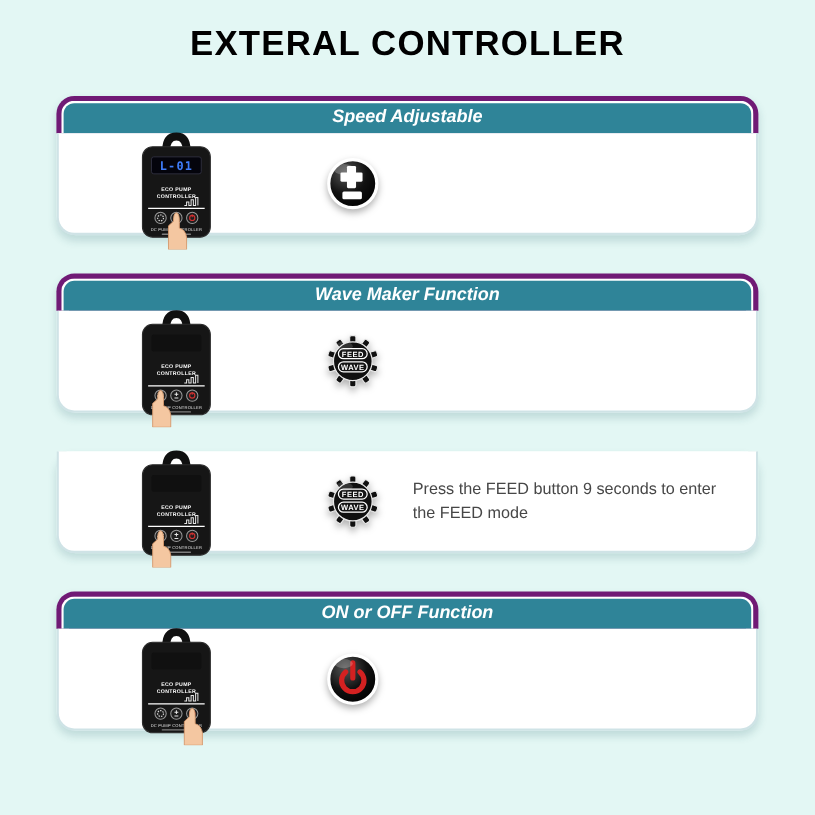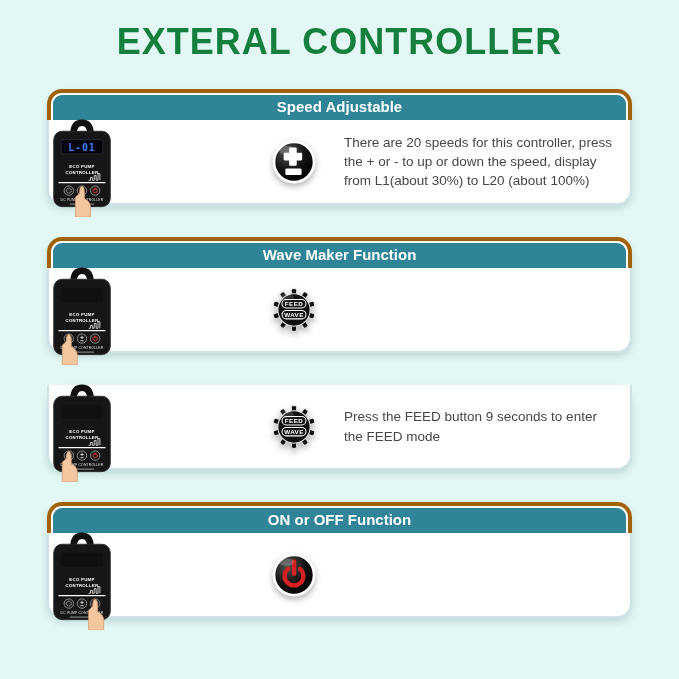--- a/index.html
+++ b/index.html
@@ -4,42 +4,43 @@
 <style>
   * { box-sizing: border-box; margin: 0; padding: 0; }
   html, body {
     width: 679px; height: 679px;
     background: #e3f7f4;
     font-family: "Liberation Sans", sans-serif;
     overflow: hidden;
   }
   .page-title {
     text-align: center;
-    color: #15803d;
-    font-size: 36px;
+    color: #000000;
+    font-size: 29px;
     font-weight: 800;
     letter-spacing: 1px;
     margin: 21px 0 26px 0;
   }
   .sections {
     width: 585px;
     margin: 0 auto;
     display: flex;
     flex-direction: column;
     gap: 32px;
   }
   .card {
     border-radius: 16px;
     box-shadow: 0 4px 7px rgba(25, 90, 100, 0.18);
     background: transparent;
   }
   .card-head {
-    background: #a16207;
+    background: #701a75;
     padding: 4px 4px 0 4px;
     border-radius: 15px 15px 0 0;
+    font-style: italic;
   }
   .card-head-inner {
     background: #2f8498;
     border: 2px solid #ffffff;
     border-bottom: none;
     border-radius: 11px 11px 0 0;
     text-align: center;
     color: #ffffff;
     font-weight: bold;
     font-size: 15px;
@@ -51,20 +52,21 @@
     border-top: none;
     border-radius: 0 0 15px 15px;
     height: 85px;
     display: flex;
     align-items: flex-start;
     overflow: visible;
   }
   .device-col {
     width: 195px;
     display: flex;
+    justify-content: center;
     overflow: visible;
     flex: none;
   }
   .device-col svg { margin-top: -1px; }
   .icon-col {
     width: 100px;
     flex: none;
     display: flex;
     justify-content: center;
     align-items: center;
@@ -137,21 +139,20 @@
                 <stop offset="100%" stop-color="#000000"></stop>
             </radialGradient>
           </defs>
           <circle cx="24" cy="24" r="18.5" fill="url(#gb1)" stroke="#ffffff" stroke-width="2.5"></circle>
           <rect x="19.5" y="10.5" width="7" height="17" rx="1" fill="#ffffff"></rect>
           <rect x="14.5" y="15.5" width="17" height="7" rx="1" fill="#ffffff"></rect>
           <rect x="16" y="30" width="15" height="6" rx="1.2" fill="#ffffff"></rect>
           <ellipse cx="17" cy="13" rx="8" ry="4" fill="#ffffff" opacity="0.22"></ellipse>
         </svg>
       </div>
-      <div class="text-col">There are 20 speeds for this controller, press the + or - to up or down the speed, display from L1(about 30%) to L20 (about 100%)</div>
     </div>
   </section>
 
   <section class="card">
     <div class="card-head">
       <div class="card-head-inner">
         <span>Wave Maker Function</span>
       </div>
     </div>
     <div class="card-body">

